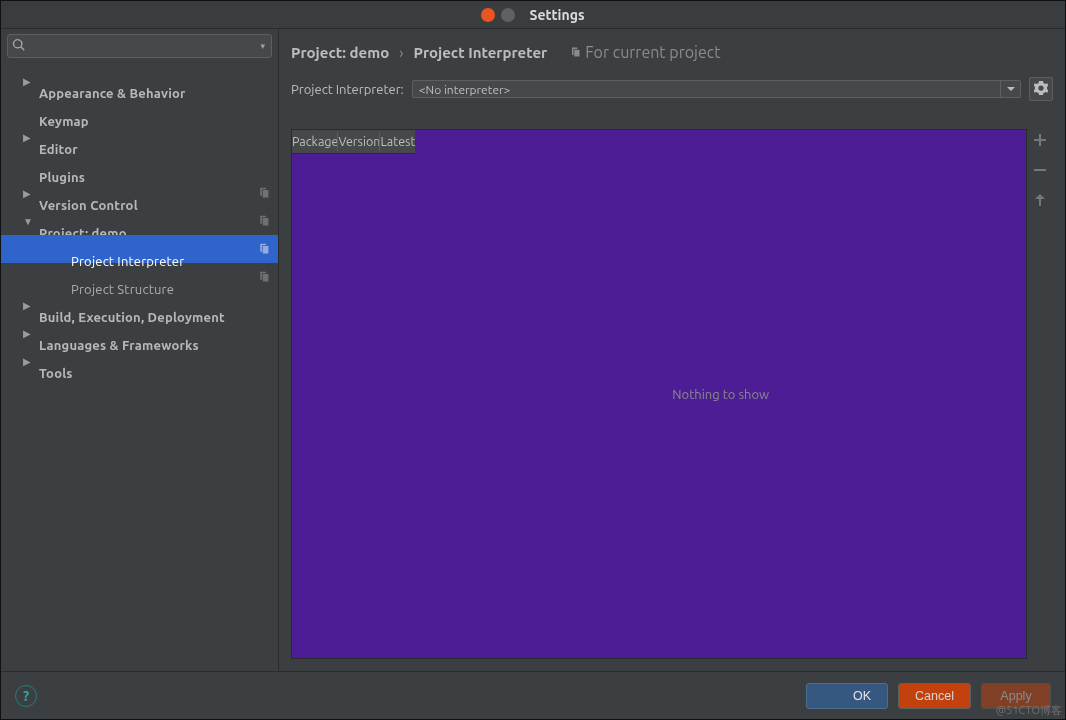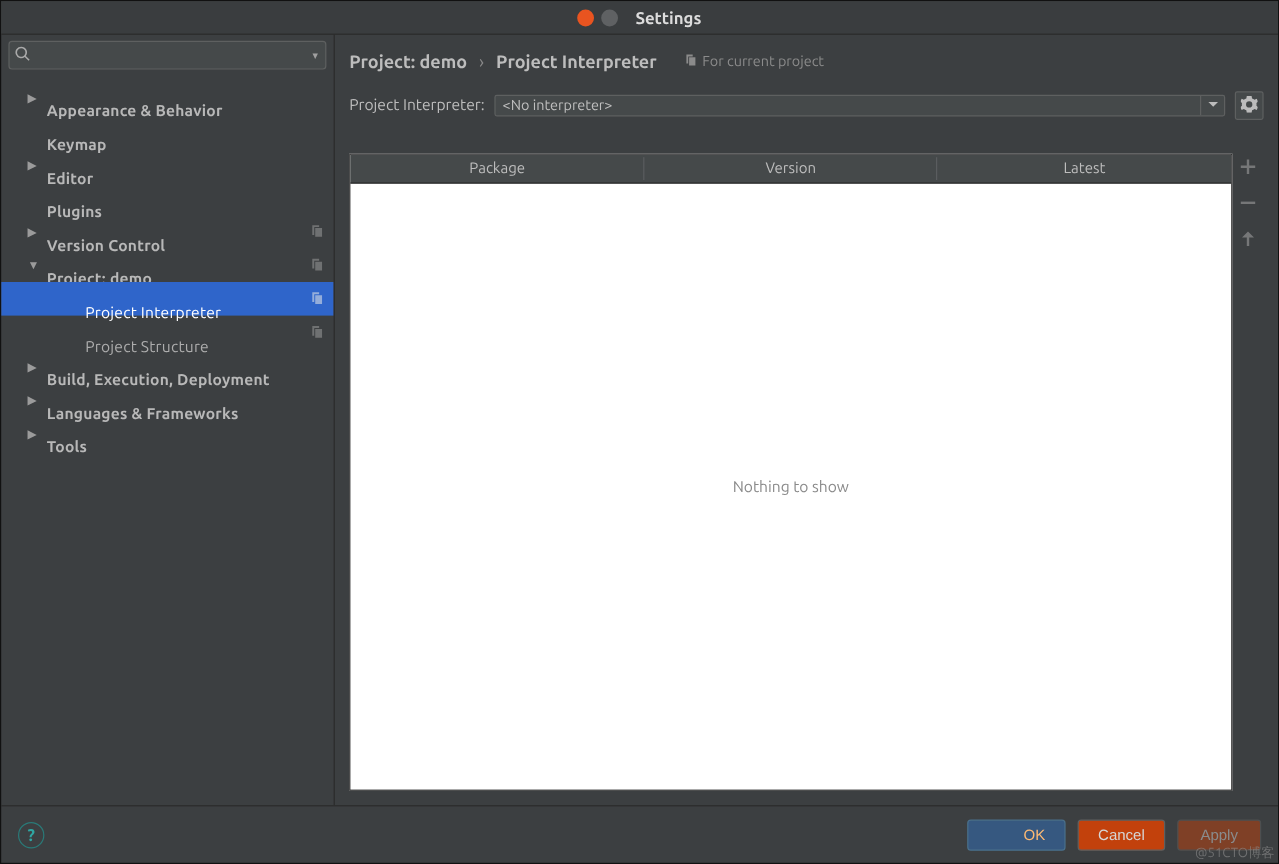--- a/index.html
+++ b/index.html
@@ -47,64 +47,64 @@
   .tree-row.child .lbl { font-weight:normal; color:#adadad; }
   .tree-row.selected.child .lbl { color:#fff; }
   .copy-icon { position:absolute; right:8px; top:7px; opacity:0.55; }
   .copy-icon svg { width:13px; height:13px; fill:#9a9a9a; }
   .tree-row.selected .copy-icon svg { fill:#e8e8e8; }
   
   .main { flex:1; display:flex; flex-direction:column; padding:14px 12px 12px 12px; min-width:0; }
   .breadcrumb { display:flex; align-items:center; gap:10px; flex-wrap:wrap; }
   .bc-text { color:#bdbdbd; font-size:15px; font-weight:bold; }
   .bc-sep  { color:#8a8a8a; font-size:15px; }
-  .bc-hint { display:flex; align-items:center; gap:4px; color:#8b8b8b; font-size:12px; margin-left:12px; }
+  .bc-hint { display:flex; align-items:center; gap:4px; color:#8b8b8b; font-size:16px; margin-left:12px; }
   .bc-hint svg { width:12px; height:12px; fill:#8b8b8b; }
   .row-interpreter { display:flex; align-items:center; gap:8px; margin-top:16px; }
   .row-interpreter .lbl { color:#bdbdbd; }
   .combo {
     flex:1; display:flex; align-items:center; height:18px;
     background:#45494a; border:1px solid #5e6060; border-radius:2px; position:relative;
   }
   .combo .val { flex:1; color:#bfbfbf; padding:0 6px; font-size:12px; }
   .combo .drop {
     width:20px; height:100%; border-left:1px solid #5e6060;
     display:flex; align-items:center; justify-content:center; cursor:pointer;
   }
   .combo .drop svg { width:10px; height:10px; fill:#bcbcbc; }
   .gear-btn {
     width:24px; height:24px; border:1px solid #5e6060; background:#45494a;
     border-radius:2px; display:flex; align-items:center; justify-content:center; cursor:pointer;
   }
   .gear-btn svg { width:14px; height:14px; fill:#bcbcbc; }
   .table-wrap { display:flex; margin-top:28px; flex:1; min-height:0; }
   .table {
-    flex:1; border:1px solid #2b2b2b; display:flex; flex-direction:column;
-    background:#ffffff;
+    flex:1; border:1px solid #2b2b2b; display:flex; flex-direction:row;
+    background:#4c1d95;
   }
   .thead { display:flex; height:24px; background:#45494a; border-bottom:1px solid #2b2b2b; }
   .th { flex:1; text-align:center; color:#bdbdbd; padding-top:4px; font-size:12.5px; position:relative; }
   .th:not(:last-child)::after { content:""; position:absolute; right:0; top:2px; bottom:2px; width:1px; background:#5a5d5f; }
   .tbody { flex:1; display:flex; align-items:center; justify-content:center; color:#8a8a8a; }
   .side-tools { width:26px; display:flex; flex-direction:column; align-items:center; gap:10px; padding-top:2px;}
   .tool { width:20px; height:20px; display:flex; align-items:center; justify-content:center; opacity:.45; }
   .tool svg { width:16px; height:16px; fill:#bcbcbc; }
   
   .footer {
     height:48px; border-top:1px solid #2b2b2b; display:flex; align-items:center;
     padding:0 14px; gap:10px;
   }
   .help { width:22px; height:22px; border-radius:50%; border:1.5px solid #2a7a78;
     color:#2fa6a3; display:flex; align-items:center; justify-content:center; font-weight:bold; font-size:14px;}
   .spacer { flex:1; }
   .btn {
     min-width:70px; height:26px; padding:0 16px; border-radius:3px; border:1px solid #5e6060;
     background:#c2410c; color:#d6d6d6; font-size:12.5px; cursor:pointer;
   }
-  .btn.primary { background:#365880; border-color:#4a708b; color:#fdba74;padding-left:46px; }
+  .btn.primary { background:#365880; border-color:#4a708b; color:#e5e5e5;padding-left:46px; }
   .btn.disabled { opacity:.5; cursor:default; }
   .watermark { position:fixed; right:4px; bottom:2px; color:#8f8f8f; font-size:11px; opacity:.6; pointer-events:none;}
 </style>
 </head>
 <body>
 
 <div class="window">
 
   <div class="titlebar">
     <span class="win-btn win-close"></span>

